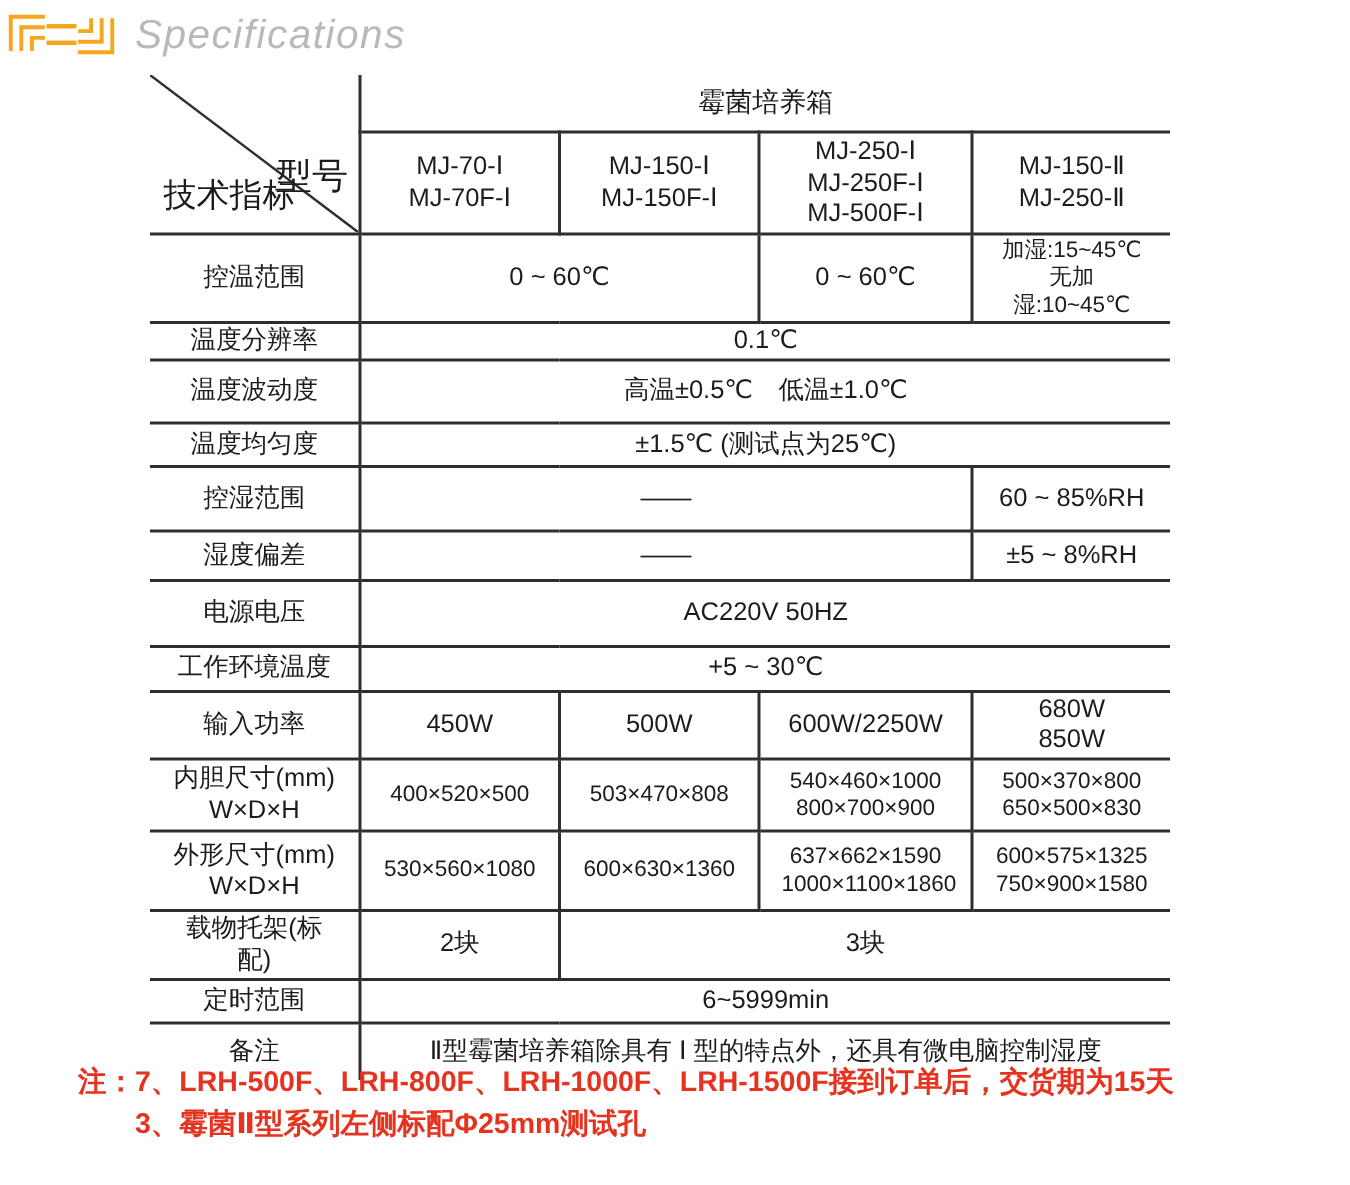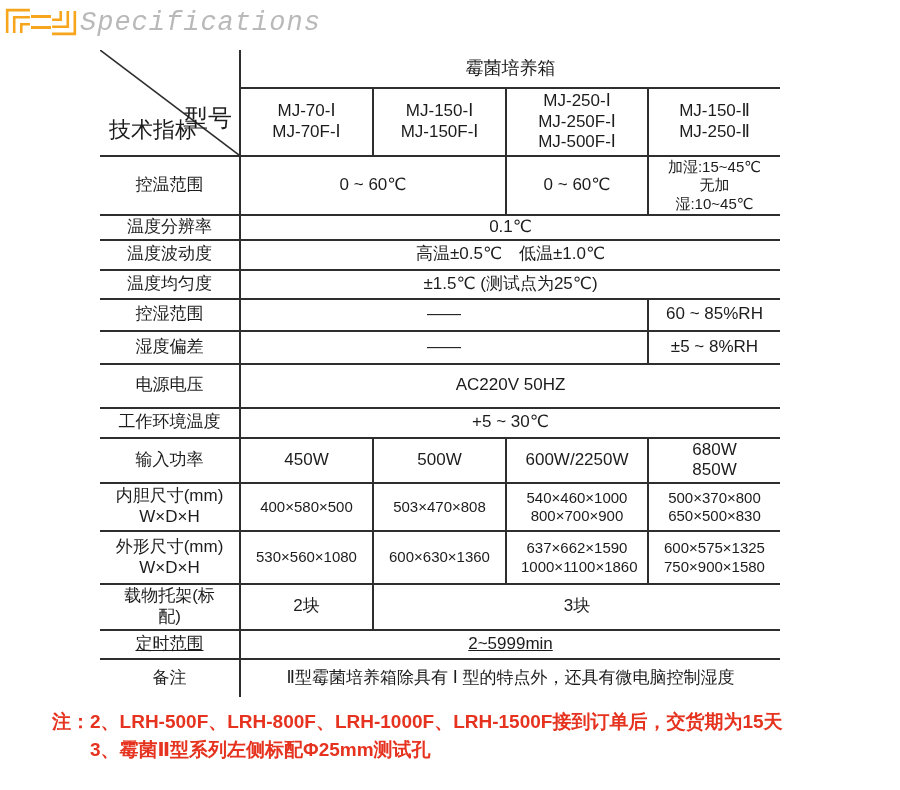--- a/index.html
+++ b/index.html
@@ -26,23 +26,23 @@
     font-size: 29px;
     font-weight: bold;
     letter-spacing: 3px;
     white-space: nowrap;
   }
   .orn { position: absolute; width: 26px; height: 26px; background: #ffffff; }
   .orn svg { display: block; width: 100%; height: 100%; }
   .orn.tl { top: -10px; left: -12px; }
   .orn.br { bottom: -10px; right: -12px; transform: rotate(180deg); }
   .subtitle {
-    margin-left: 12px;
+    margin-left: 22px;
     margin-top: 2px;
-    font-family: Liberation Mono, monospace;
+    font-family: Liberation Sans, sans-serif;
     font-style: italic;
     font-size: 27px;
     color: #B9B9B9;
     letter-spacing: 1px;
   }
 
   
   .spec-table {
     position: absolute;
     top: 50px;
@@ -64,31 +64,31 @@
   }
   .spec-table tr td:first-child { border-left: 0; }
   .spec-table tr td:last-child  { border-right: 0; }
   .spec-table tr.r0 td { border-top: 0; }
   .spec-table tr.r15 td { border-bottom: 0; }
 
   .r0 td { height: 38px; font-size: 18px; }
   .r1 td { height: 68px; }
   .r2 td { height: 53px; }
   .r3 td { height: 20px; }
-  .r4 td { height: 30px; }
+  .r4 td { height: 42px; }
   .r5 td { height: 29px; }
-  .r6 td { height: 32px; }
+  .r6 td { height: 43px; }
   .r7 td { height: 33px; }
   .r8 td { height: 44px; }
   .r9 td { height: 30px; }
   .r10 td { height: 43px; }
   .r11 td { height: 48px; }
   .r12 td { height: 53px; }
   .r13 td { height: 30px; }
-  .r14 td { height: 29px; text-decoration: underline; }
+  .r14 td { height: 29px; }
   .r15 td { height: 38px; }
 
   td.sm { font-size: 15px; margin-top: 12px; }
   td.remark-val { text-align: center; padding-left: 14px; }
 
   
   td.corner-cell { position: relative; padding: 0; }
   .diag-svg { position: absolute; top: 0; left: 0; width: 100%; height: 100%; }
   .corner-tr { position: absolute; top: 7px; right: 7px; font-size: 24px; margin-top: 46px; }
   .corner-bl { position: absolute; bottom: 11px; left: 9px; font-size: 22px; text-align: right; }
@@ -204,21 +204,21 @@
         <td>输入功率</td>
         <td>450W</td>
         <td>500W</td>
         <td>600W/2250W</td>
         <td>680W
 850W</td>
       </tr>
       <tr class="r11">
         <td>内胆尺寸(mm)
 W×D×H</td>
-        <td class="sm">400×580×500</td>
+        <td class="sm">400×520×500</td>
         <td class="sm">503×470×808</td>
         <td class="sm">540×460×1000
 800×700×900</td>
         <td class="sm">500×370×800
 650×500×830</td>
       </tr>
       <tr class="r12">
         <td>外形尺寸(mm)
 W×D×H</td>
         <td class="sm">530×560×1080</td>
@@ -228,30 +228,30 @@
         <td class="sm">600×575×1325
 750×900×1580</td>
       </tr>
       <tr class="r13">
         <td>载物托架(标配)</td>
         <td>2块</td>
         <td colspan="3">3块</td>
       </tr>
       <tr class="r14">
         <td>定时范围</td>
-        <td colspan="4">2~5999min</td>
+        <td colspan="4">6~5999min</td>
       </tr>
       <tr class="r15">
         <td>备注</td>
         <td colspan="4" class="remark-val">Ⅱ型霉菌培养箱除具有 Ⅰ 型的特点外，还具有微电脑控制湿度</td>
       </tr>
     </tbody>
   </table>
 
   <div class="notes">
     <span class="notes-label">注：</span>
     <div class="notes-items">
-      <div>2、LRH-500F、LRH-800F、LRH-1000F、LRH-1500F接到订单后，交货期为15天</div>
+      <div>7、LRH-500F、LRH-800F、LRH-1000F、LRH-1500F接到订单后，交货期为15天</div>
       <div>3、霉菌Ⅱ型系列左侧标配Φ25mm测试孔</div>
     </div>
   </div>
 
 </div>
 
 </body></html>

